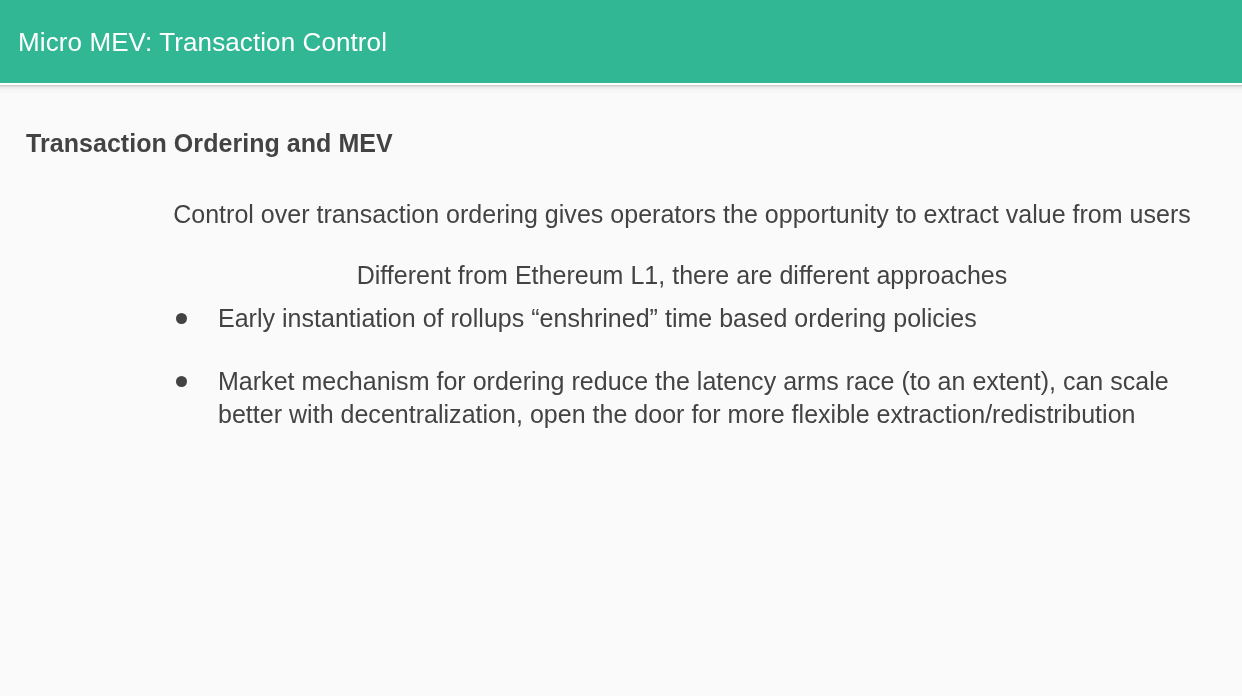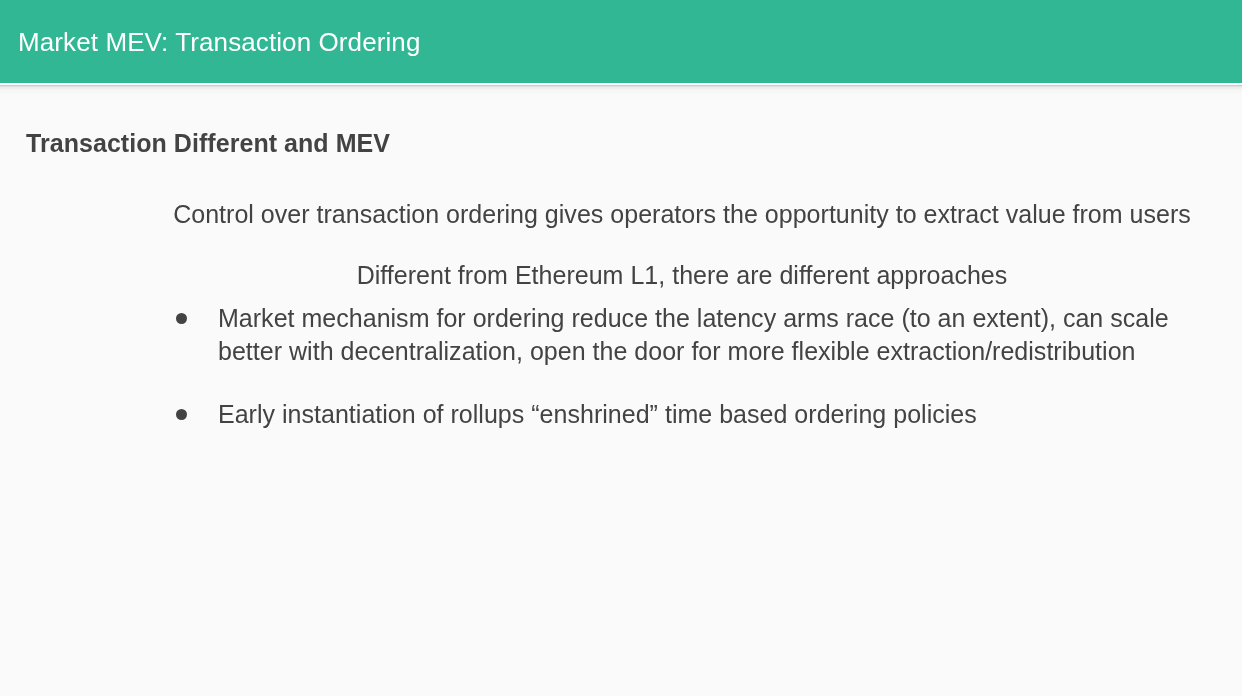--- a/index.html
+++ b/index.html
@@ -138,41 +138,41 @@
     display: block;
     max-width: 980px;
   }
 </style>
 </head>
 <body>
 
 <div class="slide">
 
   <div class="appbar">
-    <div class="appbar-title">Market MEV: Transaction Ordering</div>
+    <div class="appbar-title">Micro MEV: Transaction Control</div>
   </div>
   <div class="appbar-hairline"></div>
   <div class="appbar-shadow"></div>
 
   <div class="content">
 
-    <div class="section-heading">Transaction Different and MEV</div>
+    <div class="section-heading">Transaction Ordering and MEV</div>
 
     <div class="body-block">
 
       <p class="para">Control over transaction ordering gives operators the opportunity to extract value from users</p>
 
       <p class="para tight">Different from Ethereum L1, there are different approaches</p>
 
       <ul class="bullet-list">
         <li class="bullet-item">
           <span class="bullet-marker"></span>
-          <span class="bullet-text">Market mechanism for ordering reduce the latency arms race (to an extent), can scale better with decentralization, open the door for more flexible extraction/redistribution</span>
+          <span class="bullet-text">Early instantiation of rollups “enshrined” time based ordering policies</span>
         </li>
         <li class="bullet-item">
           <span class="bullet-marker"></span>
-          <span class="bullet-text">Early instantiation of rollups “enshrined” time based ordering policies</span>
+          <span class="bullet-text">Market mechanism for ordering reduce the latency arms race (to an extent), can scale better with decentralization, open the door for more flexible extraction/redistribution</span>
         </li>
       </ul>
 
     </div>
   </div>
 </div>
 
 </body></html>

